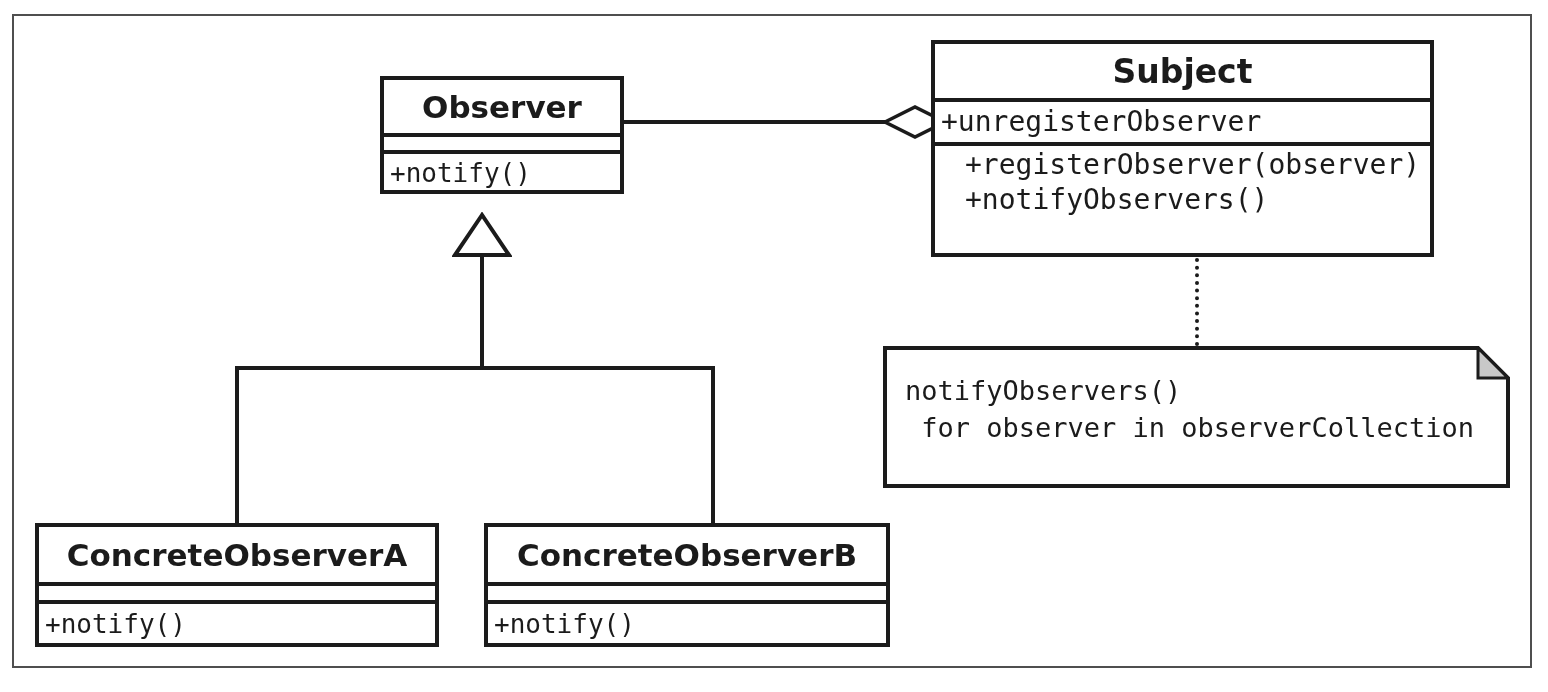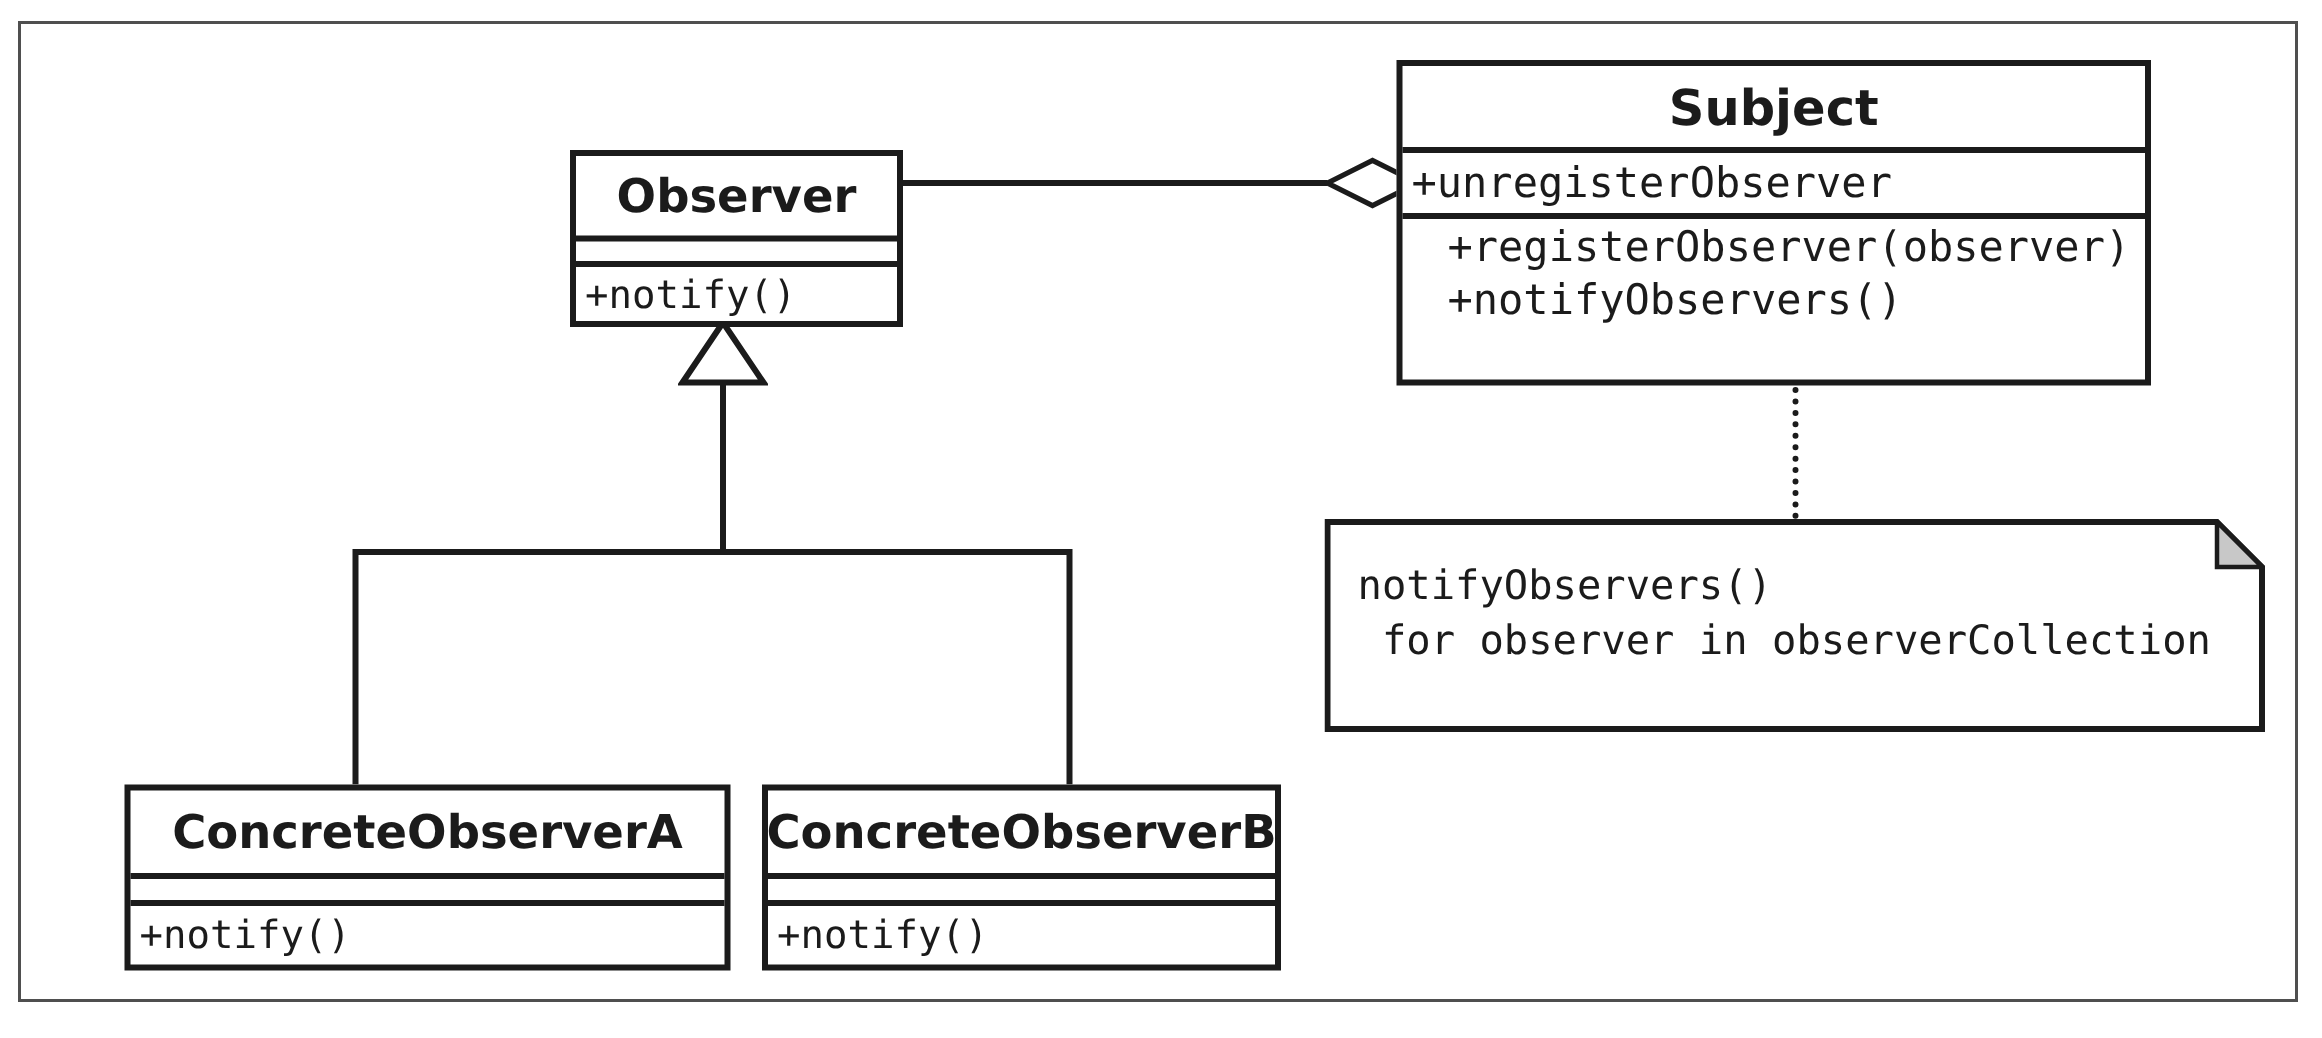--- a/index.html
+++ b/index.html
@@ -48,35 +48,35 @@
     box-sizing: border-box;
     flex: 0 0 auto;
     overflow: hidden;
   }
   .member {
     font-family: "DejaVu Sans Mono", "Liberation Mono", monospace;
     white-space: pre;
     padding-left: 6px;
   }
   
-  .box-observer { left: 380px; top: 100px; width: 222px; height: 118px; }
+  .box-observer { left: 380px; top: 76px; width: 244px; height: 118px; }
   .box-observer .cls-title  { height: 53px; font-size: 31px; }
   .box-observer .cls-attrs  { height: 17px; }
   .box-observer .cls-methods{ flex: 1 1 auto; }
   .box-observer .member { font-size: 26px; line-height: 38px; }
   
   .box-subject { left: 931px; top: 40px; width: 503px; height: 217px; }
   .box-subject .cls-title  { height: 54px; font-size: 33px; }
   .box-subject .cls-attrs  { height: 44px; }
   .box-subject .cls-attrs .member { font-size: 28px; line-height: 40px; }
   .box-subject .cls-methods{ flex: 1 1 auto; padding-top: 1px; padding-left: 24px; }
   .box-subject .cls-methods .member { font-size: 28px; line-height: 35px; }
   
-  .box-concrete-a { left: 35px;  top: 523px; width: 404px; height: 124px; margin-left: 48px; }
-  .box-concrete-b { left: 508px; top: 523px; width: 346px; height: 124px; }
+  .box-concrete-a { left: 35px;  top: 523px; width: 404px; height: 124px; }
+  .box-concrete-b { left: 484px; top: 523px; width: 406px; height: 124px; }
   .box-concrete-a .cls-title, .box-concrete-b .cls-title { height: 55px; font-size: 31px; }
   .box-concrete-a .cls-attrs, .box-concrete-b .cls-attrs { height: 18px; }
   .box-concrete-a .cls-methods, .box-concrete-b .cls-methods { flex: 1 1 auto; }
   .box-concrete-a .member, .box-concrete-b .member { font-size: 26px; line-height: 40px; }
   
   .hline, .vline {
     position: absolute;
     background: #1b1b1b;
   }
   .assoc-line      { left: 583px; top: 120px; width: 302px; height: 4px; }

